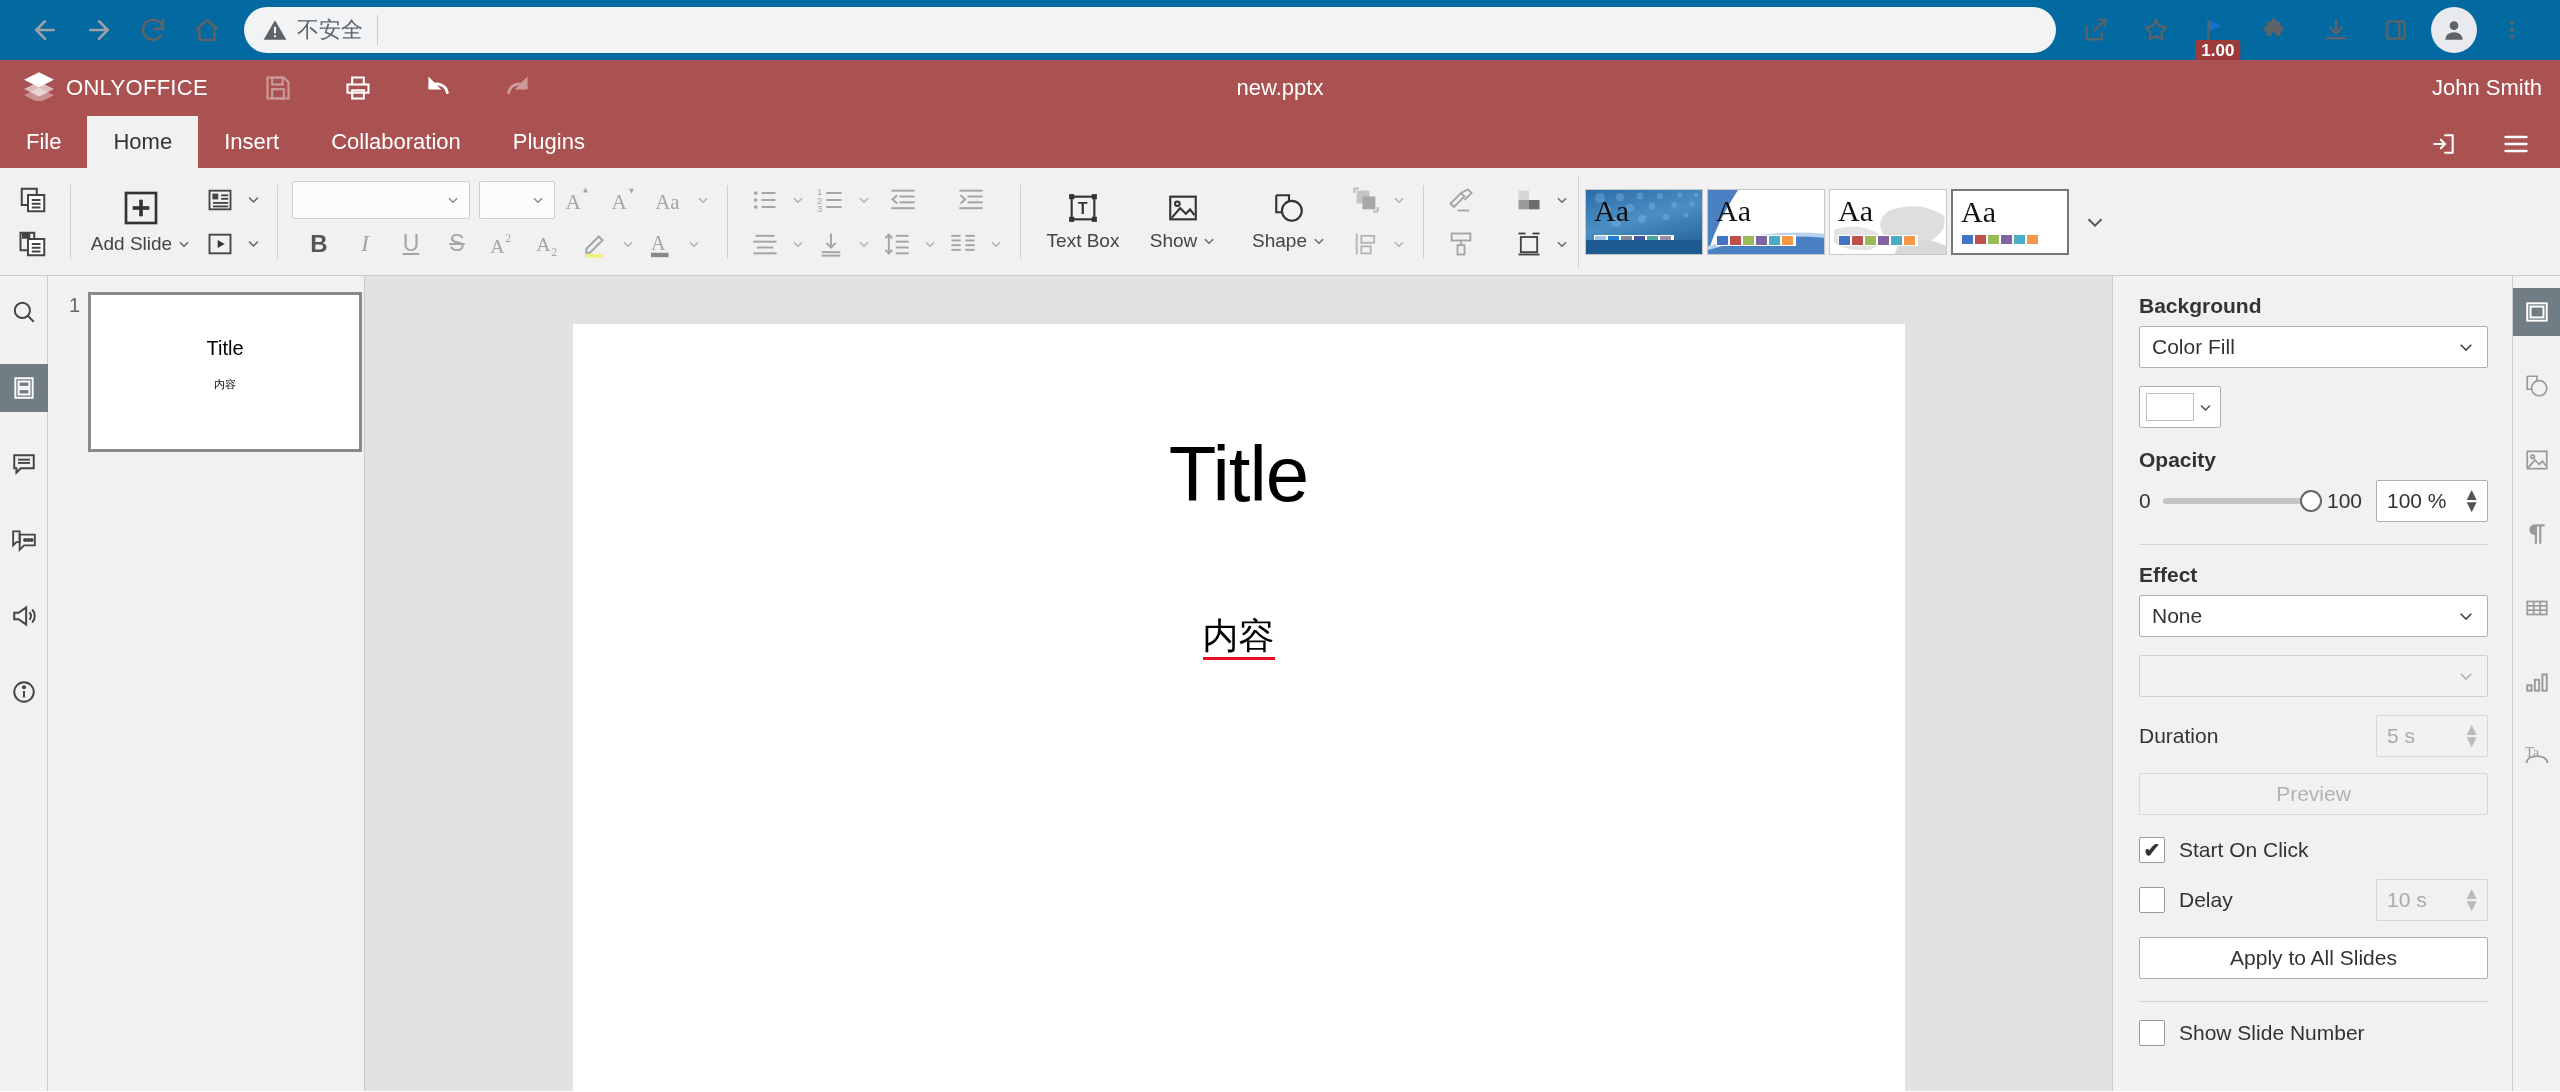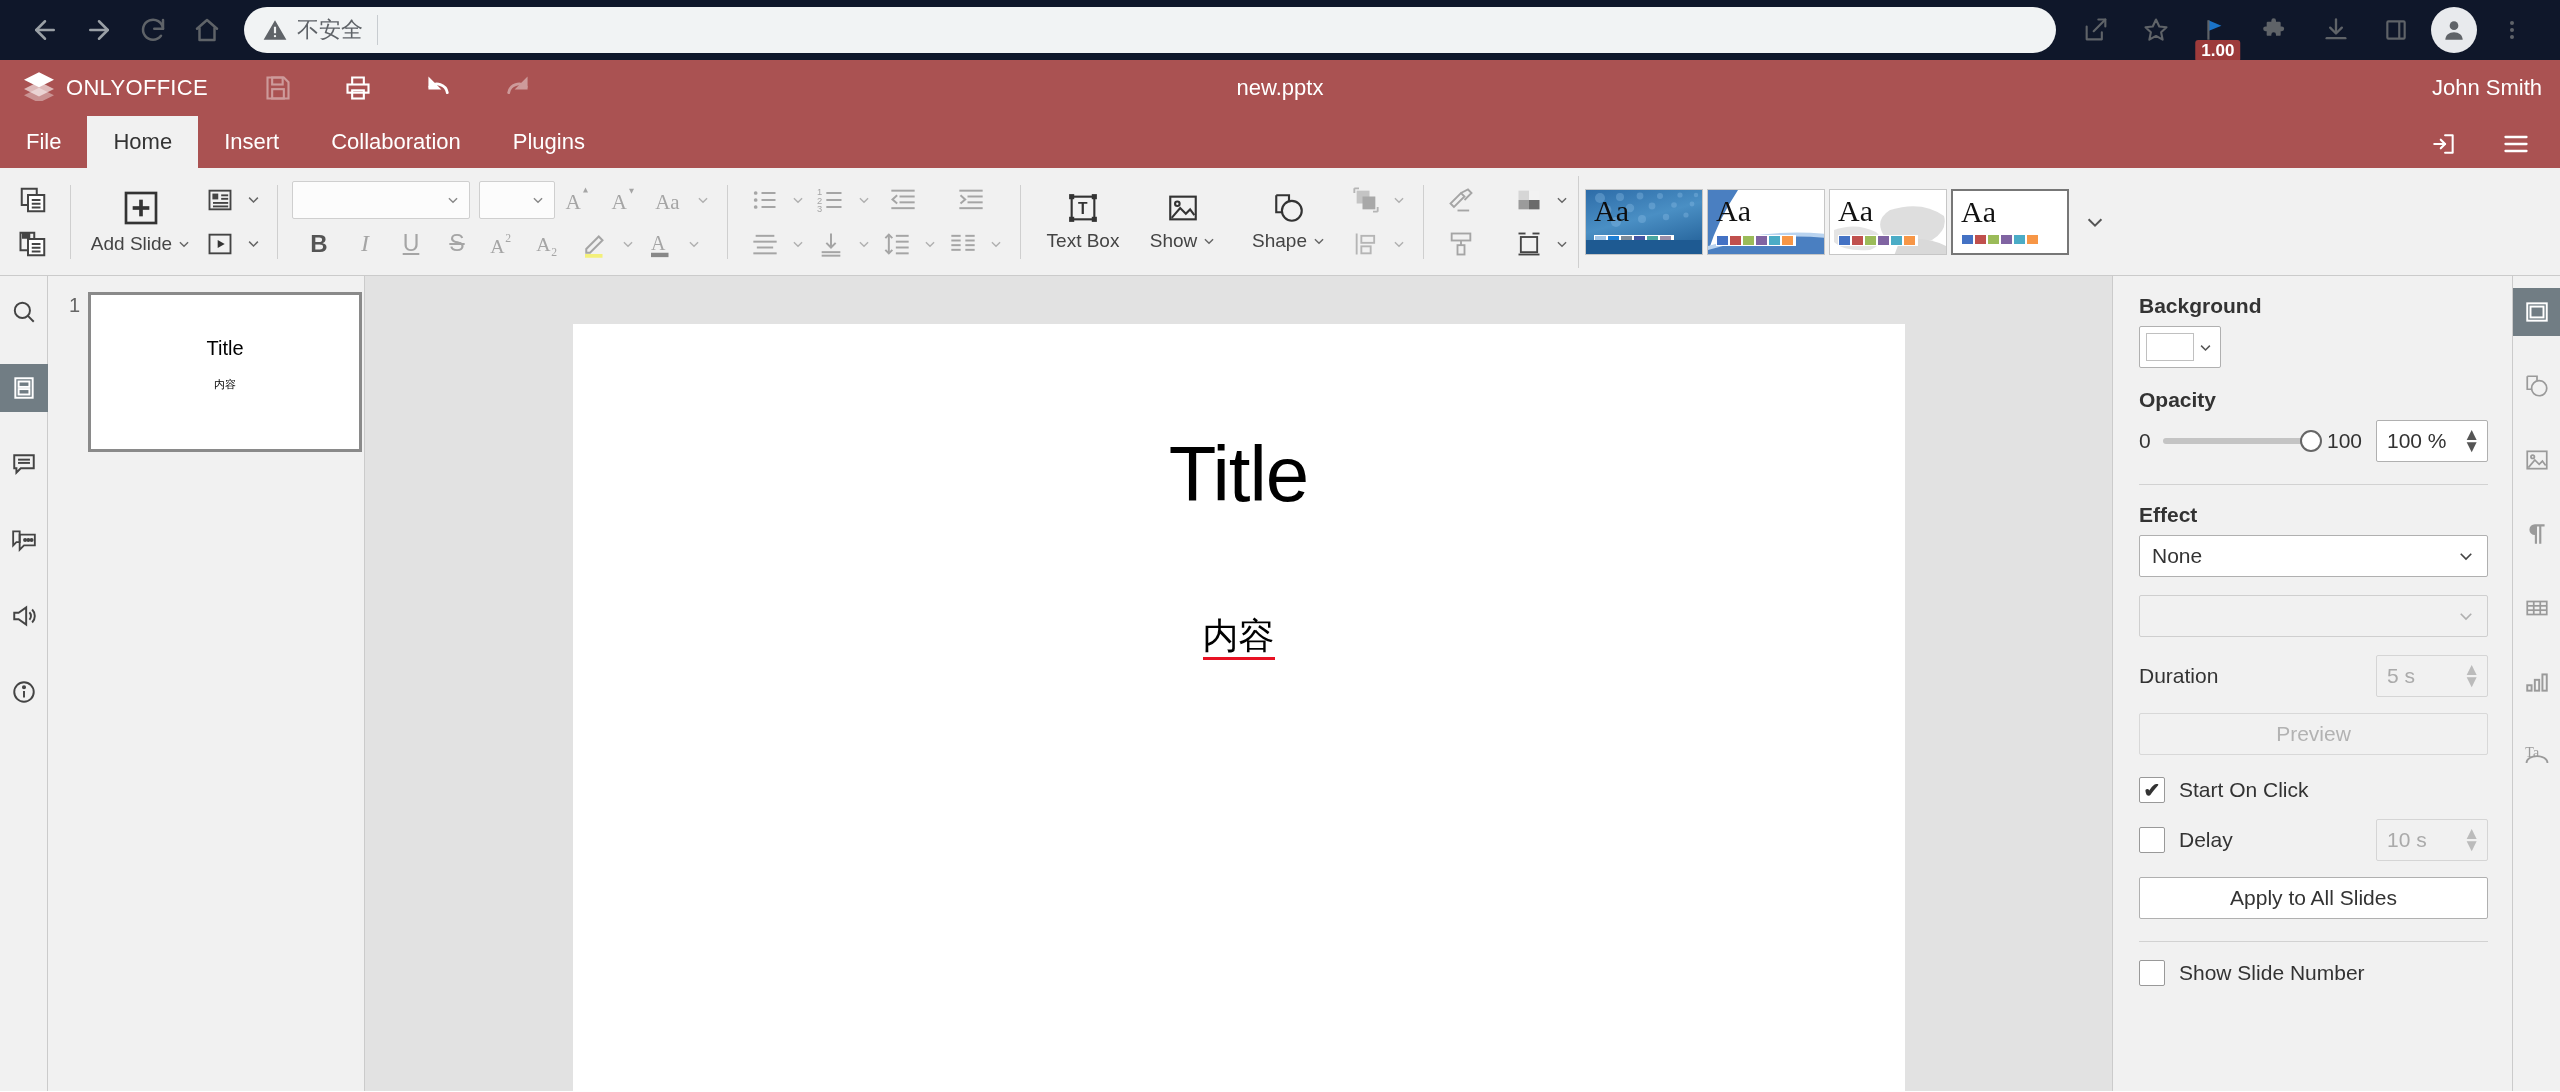--- a/index.html
+++ b/index.html
@@ -4,21 +4,21 @@
 <style>
   * { box-sizing: border-box; margin: 0; padding: 0; }
   html, body {
     width: 2560px; height: 1092px;
     font-family: "Liberation Sans", sans-serif;
     background: #fff; overflow: hidden;
   }
 
   
   .browser-bar {
-    height: 60px; background: #0f172a;
+    height: 60px; background: #0369a1;
     display: flex; align-items: center; padding: 0 18px;
     position: relative;
   }
   .nav-btn {
     width: 54px; height: 54px; display: flex;
     align-items: center; justify-content: center;
     color: #5f6368; flex: none;
   }
   .nav-btn svg { display: block; }
   .omnibox {
@@ -980,20 +980,26 @@
     <div class="slide">
       <div class="s-title">Title</div>
       <div class="s-body">
         <span class="spell">内容</span>
       </div>
     </div>
   </div>
 
   <div class="right-panel">
     <div class="rp-label">Background</div>
+    <div class="rp-select">
+      <span>Color Fill</span>
+      <svg width="18" height="18" viewBox="0 0 24 24" fill="none" stroke="#444" stroke-width="2.2">
+          <polyline points="5 9 12 16 19 9"></polyline>
+        </svg>
+    </div>
 
     <div class="color-btn">
       <span class="color-chip"></span>
       <span class="cv">
         <svg width="15" height="15" viewBox="0 0 24 24" fill="none" stroke="#555" stroke-width="2.4">
             <polyline points="5 9 12 16 19 9"></polyline>
           </svg>
       </span>
     </div>
 

